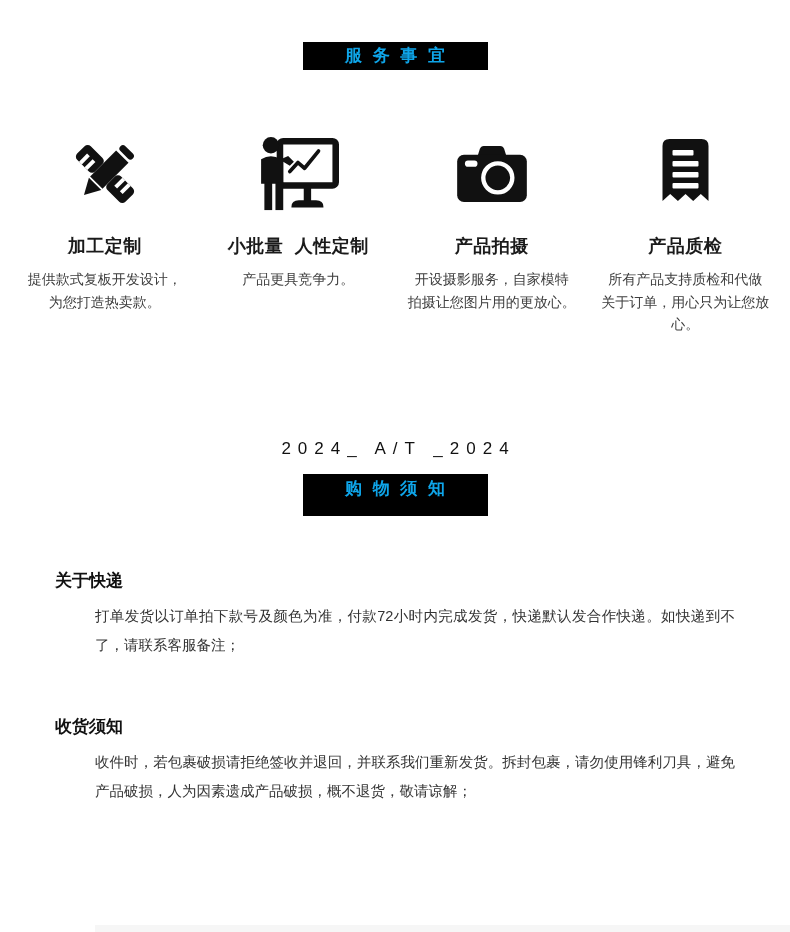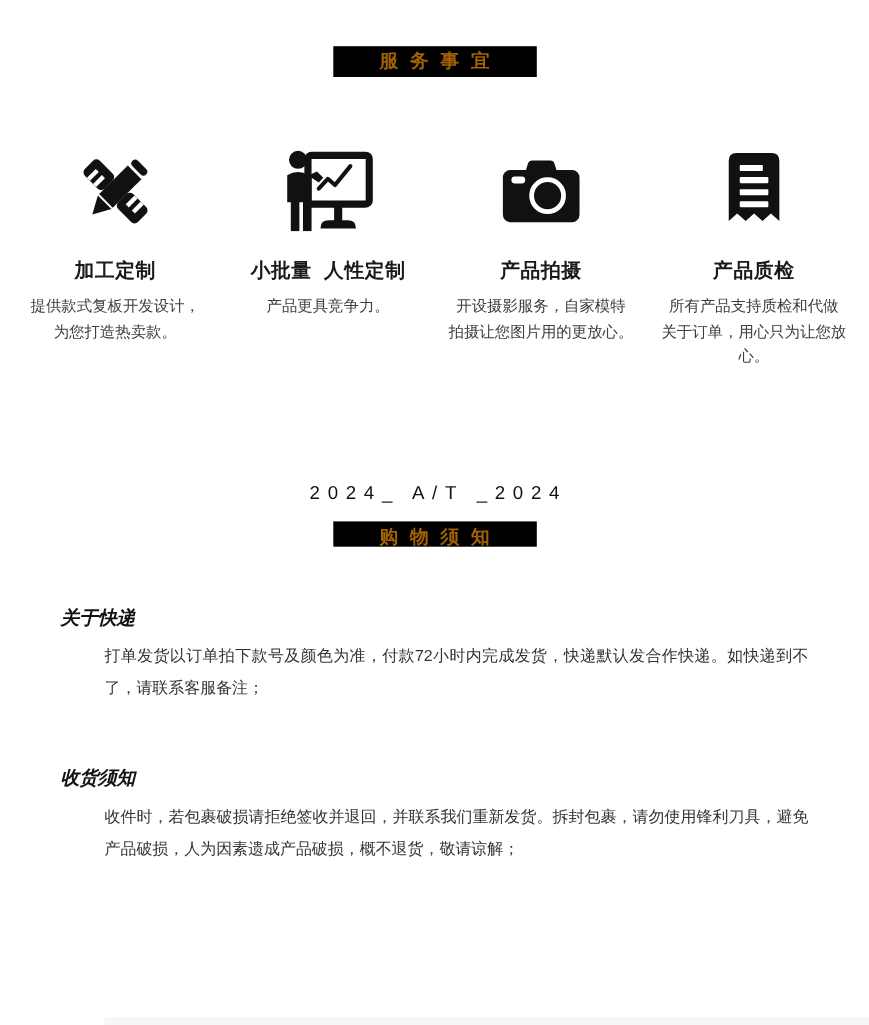--- a/index.html
+++ b/index.html
@@ -7,29 +7,29 @@
   body {
     font-family: "Liberation Sans", "DejaVu Sans", sans-serif;
     color: #333;
     position: relative;
   }
 
   
   .banner {
     width: 185px;
     background: #000;
-    color: #a16207;
+    color: #0ea5e9;
     text-align: center;
     font-weight: bold;
     font-size: 17px;
     letter-spacing: 3px;
     text-indent: 3px;
   }
   .banner--service { height: 28px; line-height: 28px; margin: 42px auto 0; }
-  .banner--shopping { height: 23px; line-height: 30px; margin: 15px auto 0; }
+  .banner--shopping { height: 42px; line-height: 30px; margin: 15px auto 0; }
 
   
   .services {
     display: flex;
     margin-top: 60px;
     padding: 0 8px;
   }
   .service-col {
     flex: 1 1 0;
     text-align: center;
@@ -72,21 +72,20 @@
   
   .notices {
     padding: 0 55px;
     margin-top: 53px;
   }
   .notice-section + .notice-section { margin-top: 55px; }
   .notice-title {
     font-size: 17px;
     font-weight: bold;
     color: #111;
-    font-style: italic;
   }
   .notice-body {
     margin-top: 10px;
     font-size: 14.5px;
     line-height: 29px;
     color: #333;
     text-align: justify;
     margin-left: 40px;
   }
 

